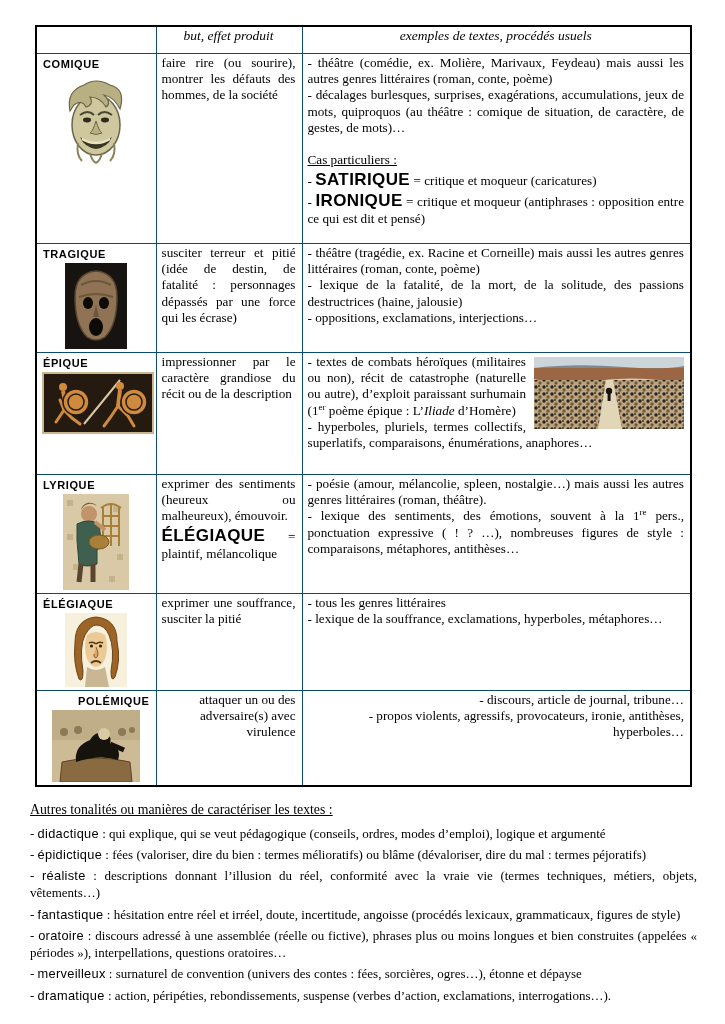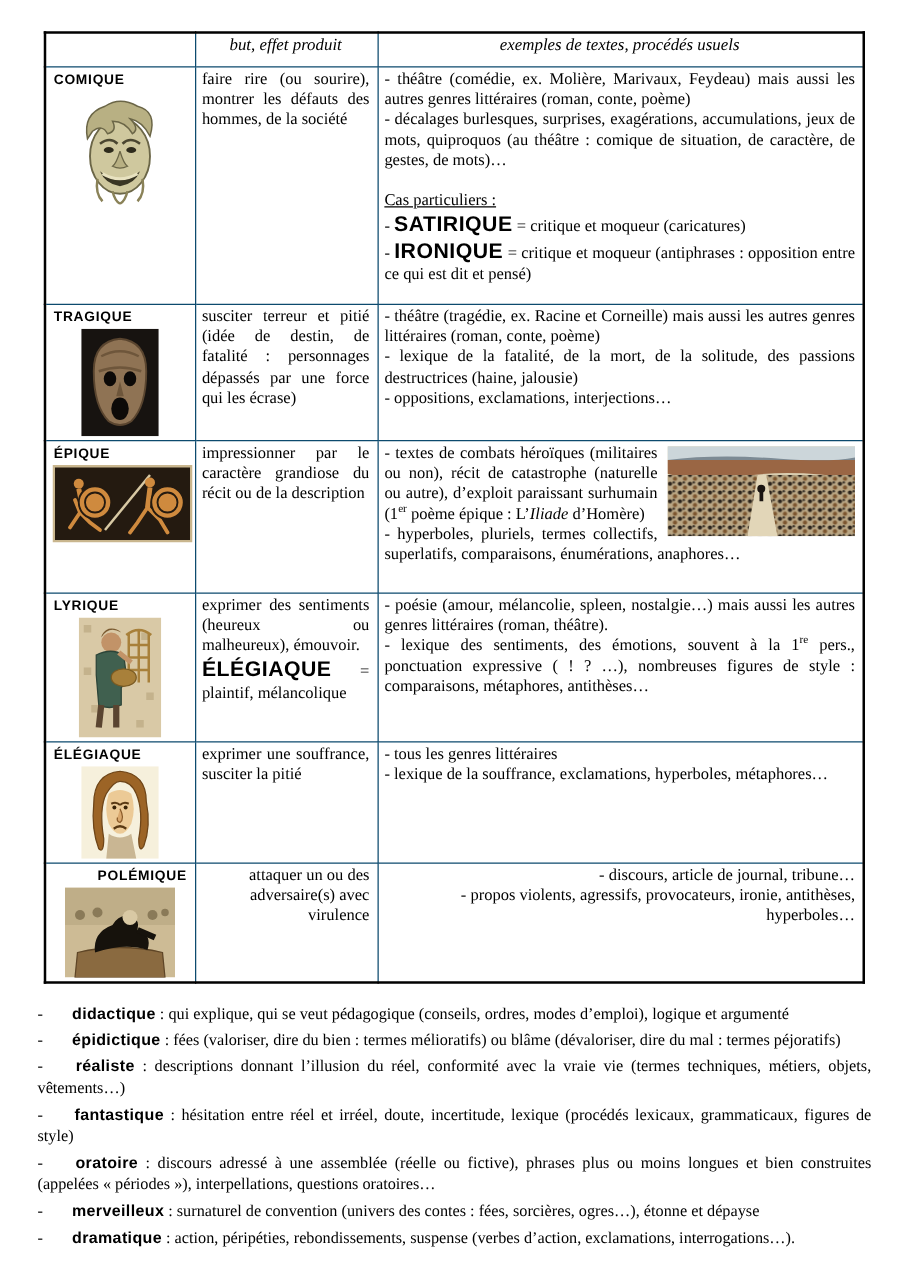--- a/index.html
+++ b/index.html
@@ -28,21 +28,21 @@
   .para.spacer { height:16px; }
   .seg-bsans { font-family:"Liberation Sans", sans-serif; font-weight:bold; font-size:17px; letter-spacing:.4px; }
   .seg-u { text-decoration:underline; }
   .seg-i { font-style:italic; }
   sup { font-size:9px; line-height:0; }
   .float-right-img { float:right; margin:3px 0 3px 8px; }
 
   .footer { margin:15px 28px 0 30px; }
   .footer-heading { font-size:13.8px; text-decoration:underline; margin-bottom:7px; }
   .footer-item { font-size:13px; line-height:1.33; text-align:justify; margin-bottom:4px; }
-  .footer-term { font-family:"Liberation Sans", sans-serif; font-weight:bold; font-size:12.8px; letter-spacing:.3px;margin-left:20px; }
+  .footer-term { font-family:"Liberation Sans", sans-serif; font-weight:normal; font-size:12.8px; letter-spacing:.3px; }
 </style>
 </head>
 <body>
 
 <div class="page" data-name="document-page">
 
   <table class="registers" data-name="registers-table">
     <colgroup>
         <col style="width:120px">
         <col style="width:146px">
@@ -238,23 +238,24 @@
           </td>
           <td class="cell-ex" data-name="exemples-cell-polemique">
             <div class="para" data-name="exemples-paragraph"><span data-name="text-segment">- discours, article de journal, tribune…</span></div>
             <div class="para" data-name="exemples-paragraph"><span data-name="text-segment">- propos violents, agressifs, provocateurs, ironie, antithèses, hyperboles…</span></div>
           </td>
         </tr>
       </tbody>
   </table>
 
   <div class="footer" data-name="other-tonalities-section">
+    <div class="footer-heading" data-name="other-tonalities-heading">Autres tonalités ou manières de caractériser les textes :</div>
     <div data-name="other-tonalities-list">
         <div class="footer-item" data-name="tonality-item-1"><span data-name="list-dash">- </span><span class="footer-term" data-name="tonality-term">didactique</span><span data-name="tonality-definition"> : qui explique, qui se veut pédagogique (conseils, ordres, modes d’emploi), logique et argumenté</span></div>
         <div class="footer-item" data-name="tonality-item-2"><span data-name="list-dash">- </span><span class="footer-term" data-name="tonality-term">épidictique</span><span data-name="tonality-definition"> : fées (valoriser, dire du bien : termes mélioratifs) ou blâme (dévaloriser, dire du mal : termes péjoratifs)</span></div>
         <div class="footer-item" data-name="tonality-item-3"><span data-name="list-dash">- </span><span class="footer-term" data-name="tonality-term">réaliste</span><span data-name="tonality-definition"> : descriptions donnant l’illusion du réel, conformité avec la vraie vie (termes techniques, métiers, objets, vêtements…)</span></div>
-        <div class="footer-item" data-name="tonality-item-4"><span data-name="list-dash">- </span><span class="footer-term" data-name="tonality-term">fantastique</span><span data-name="tonality-definition"> : hésitation entre réel et irréel, doute, incertitude, lexique (procédés lexicaux, grammaticaux, figures de style)</span></div>
+        <div class="footer-item" data-name="tonality-item-4"><span data-name="list-dash">- </span><span class="footer-term" data-name="tonality-term">fantastique</span><span data-name="tonality-definition"> : hésitation entre réel et irréel, doute, incertitude, angoisse (procédés lexicaux, grammaticaux, figures de style)</span></div>
         <div class="footer-item" data-name="tonality-item-6"><span data-name="list-dash">- </span><span class="footer-term" data-name="tonality-term">oratoire</span><span data-name="tonality-definition"> : discours adressé à une assemblée (réelle ou fictive), phrases plus ou moins longues et bien construites (appelées « périodes »), interpellations, questions oratoires…</span></div>
         <div class="footer-item" data-name="tonality-item-5"><span data-name="list-dash">- </span><span class="footer-term" data-name="tonality-term">merveilleux</span><span data-name="tonality-definition"> : surnaturel de convention (univers des contes : fées, sorcières, ogres…), étonne et dépayse</span></div>
         <div class="footer-item" data-name="tonality-item-7"><span data-name="list-dash">- </span><span class="footer-term" data-name="tonality-term">dramatique</span><span data-name="tonality-definition"> : action, péripéties, rebondissements, suspense (verbes d’action, exclamations, interrogations…).</span></div>
       </div>
   </div>
 </div>
 
 </body></html>

